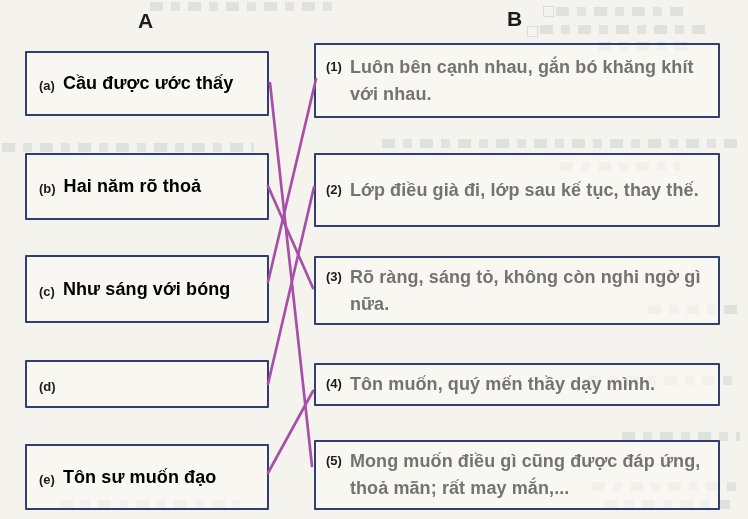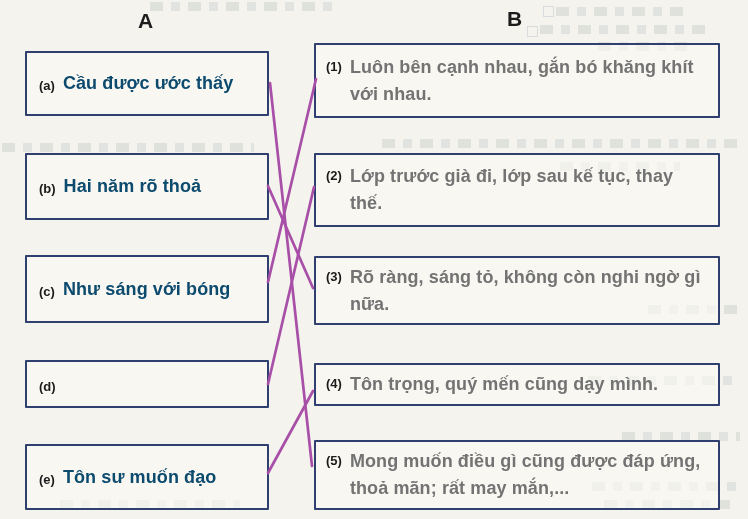--- a/index.html
+++ b/index.html
@@ -22,21 +22,21 @@
     background:rgba(250,249,245,.65);
     border-radius:1px;
     display:flex;align-items:center;
   }
   .a-box{left:25px;width:244px;padding:0 8px 0 12px;}
   .b-box{left:314px;width:406px;padding:0 12px 0 10px;}
   .row{display:flex;align-items:flex-start;gap:8px;}
   .prefix{font-size:13px;font-weight:600;white-space:nowrap;color:#1b1b1b;}
   .a-box .prefix{margin-top:5px;}
   .b-box .prefix{margin-top:5px;}
-  .label-a{font-size:18px;font-weight:600;letter-spacing:.1px;color:#0c4a6e;}
+  .label-a{font-size:18px;font-weight:600;letter-spacing:.1px;color:#000000;}
   .text-b{font-size:18px;font-weight:600;line-height:1.5;letter-spacing:.1px;color:#737373;}
   
   .a0{top:51px;height:65px;}
   .a1{top:153px;height:67px;}
   .a2{top:255px;height:68px;}
   .a3{top:360px;height:48px;}
   .a4{top:444px;height:66px;}
   .b0{top:43px;height:75px;}
   .b1{top:153px;height:74px;}
   .b2{top:256px;height:69px;}
@@ -111,33 +111,33 @@
 
   <div class="box b-box b0">
     <span class="row">
       <span class="prefix">(1)</span>
       <span class="text-b">Luôn bên cạnh nhau, gắn bó khăng khít với nhau.</span>
     </span>
   </div>
   <div class="box b-box b1">
     <span class="row">
       <span class="prefix">(2)</span>
-      <span class="text-b">Lớp trước già đi, lớp sau kế tục, thay thế.</span>
+      <span class="text-b">Lớp điều già đi, lớp sau kế tục, thay thế.</span>
     </span>
   </div>
   <div class="box b-box b2">
     <span class="row">
       <span class="prefix">(3)</span>
       <span class="text-b">Rõ ràng, sáng tỏ, không còn nghi ngờ gì nữa.</span>
     </span>
   </div>
   <div class="box b-box b3">
     <span class="row">
       <span class="prefix">(4)</span>
-      <span class="text-b">Tôn trọng, quý mến cũng dạy mình.</span>
+      <span class="text-b">Tôn muốn, quý mến thầy dạy mình.</span>
     </span>
   </div>
   <div class="box b-box b4">
     <span class="row">
       <span class="prefix">(5)</span>
       <span class="text-b">Mong muốn điều gì cũng được đáp ứng, thoả mãn; rất may mắn,...</span>
     </span>
   </div>
 
   <svg class="lines" id="lines" viewBox="0 0 748 519">

